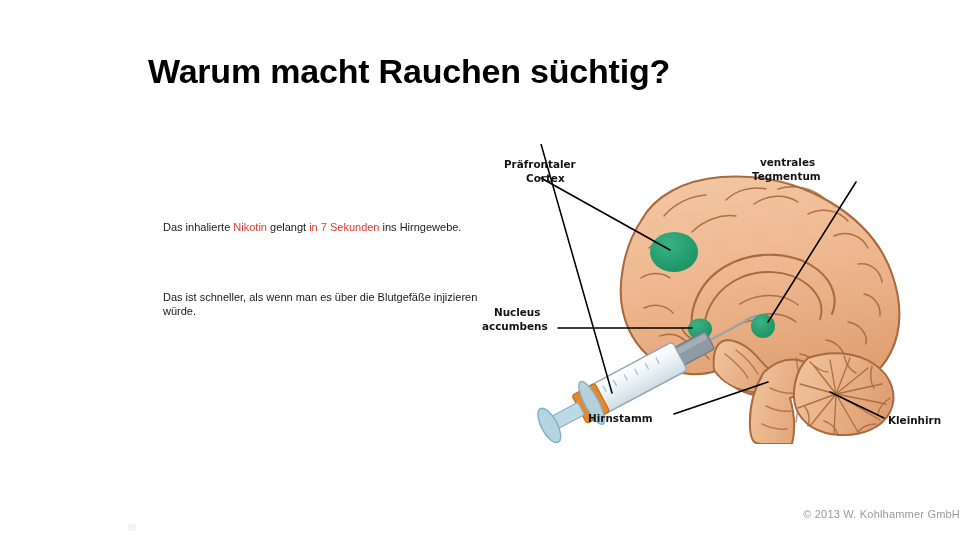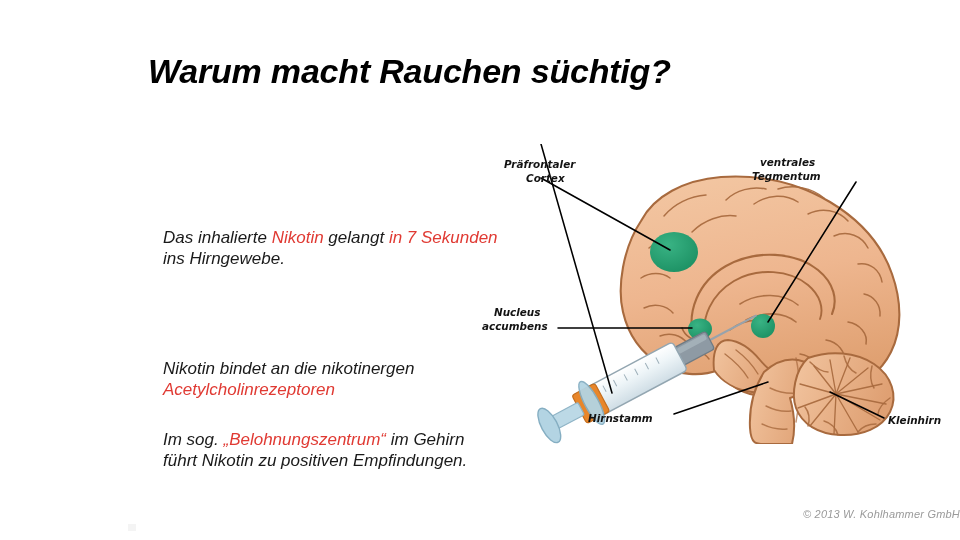--- a/index.html
+++ b/index.html
@@ -9,21 +9,20 @@
     background: #ffffff;
   }
   #slide {
     position: relative;
     width: 960px;
     height: 540px;
     background: #ffffff;
     overflow: hidden;
     font-family: "Liberation Sans", sans-serif;
     color: #000000;
-    font-style: italic;
   }
 
   
   #slide-title {
     position: absolute;
     left: 148px;
     top: 29px;
     font-size: 34px;
     font-weight: bold;
     letter-spacing: -0.2px;
@@ -41,21 +40,21 @@
     font-weight: bold;
     line-height: 1.22;
     color: #000000;
   }
 
   
   .body-para {
     position: absolute;
     left: 163px;
     width: 335px;
-    font-size: 17px;
+    font-size: 11px;
     line-height: 1.26;
     color: #1a1a1a;
   }
   #para-1 { top: 210px; }
   #para-2 { top: 280px; }
   #para-3 { top: 341px; }
   #para-4 { top: 412px; }
 
   .hl { color: #e03a33; }
 
@@ -104,22 +103,21 @@
 </style>
 </head>
 <body>
 
 <div id="slide">
 
   <h1 id="slide-title">Warum macht Rauchen süchtig?</h1>
 
 
   <p class="body-para" id="para-1"><span>Das inhalierte </span><span class="hl">Nikotin</span><span> gelangt </span><span class="hl">in 7 Sekunden</span><span> ins Hirngewebe.</span></p>
-  <p class="body-para" id="para-3"><span>Nikotin bindet an die nikotinergen </span><span class="hl">Acetylcholinrezeptoren</span></p>
-  <p class="body-para" id="para-4"><span>Im sog. </span><span class="hl">„Belohnungszentrum“</span><span> im Gehirn führt Nikotin zu positiven Empfindungen.</span></p>
+  <p class="body-para" id="para-2"><span>Das ist schneller, als wenn man es über die Blutgefäße injizieren würde.</span></p>
 
   <div id="figure">
     <svg width="482" height="300" viewBox="0 0 482 300" xmlns="http://www.w3.org/2000/svg">
       <defs>
         <linearGradient id="gCortex" x1="0" y1="0" x2="0.25" y2="1">
           <stop offset="0%" stop-color="#f3c8a4"></stop>
           <stop offset="55%" stop-color="#eeb68f"></stop>
           <stop offset="100%" stop-color="#e0a172"></stop>
         </linearGradient>
         <linearGradient id="gStem" x1="0" y1="0" x2="1" y2="0.3">

